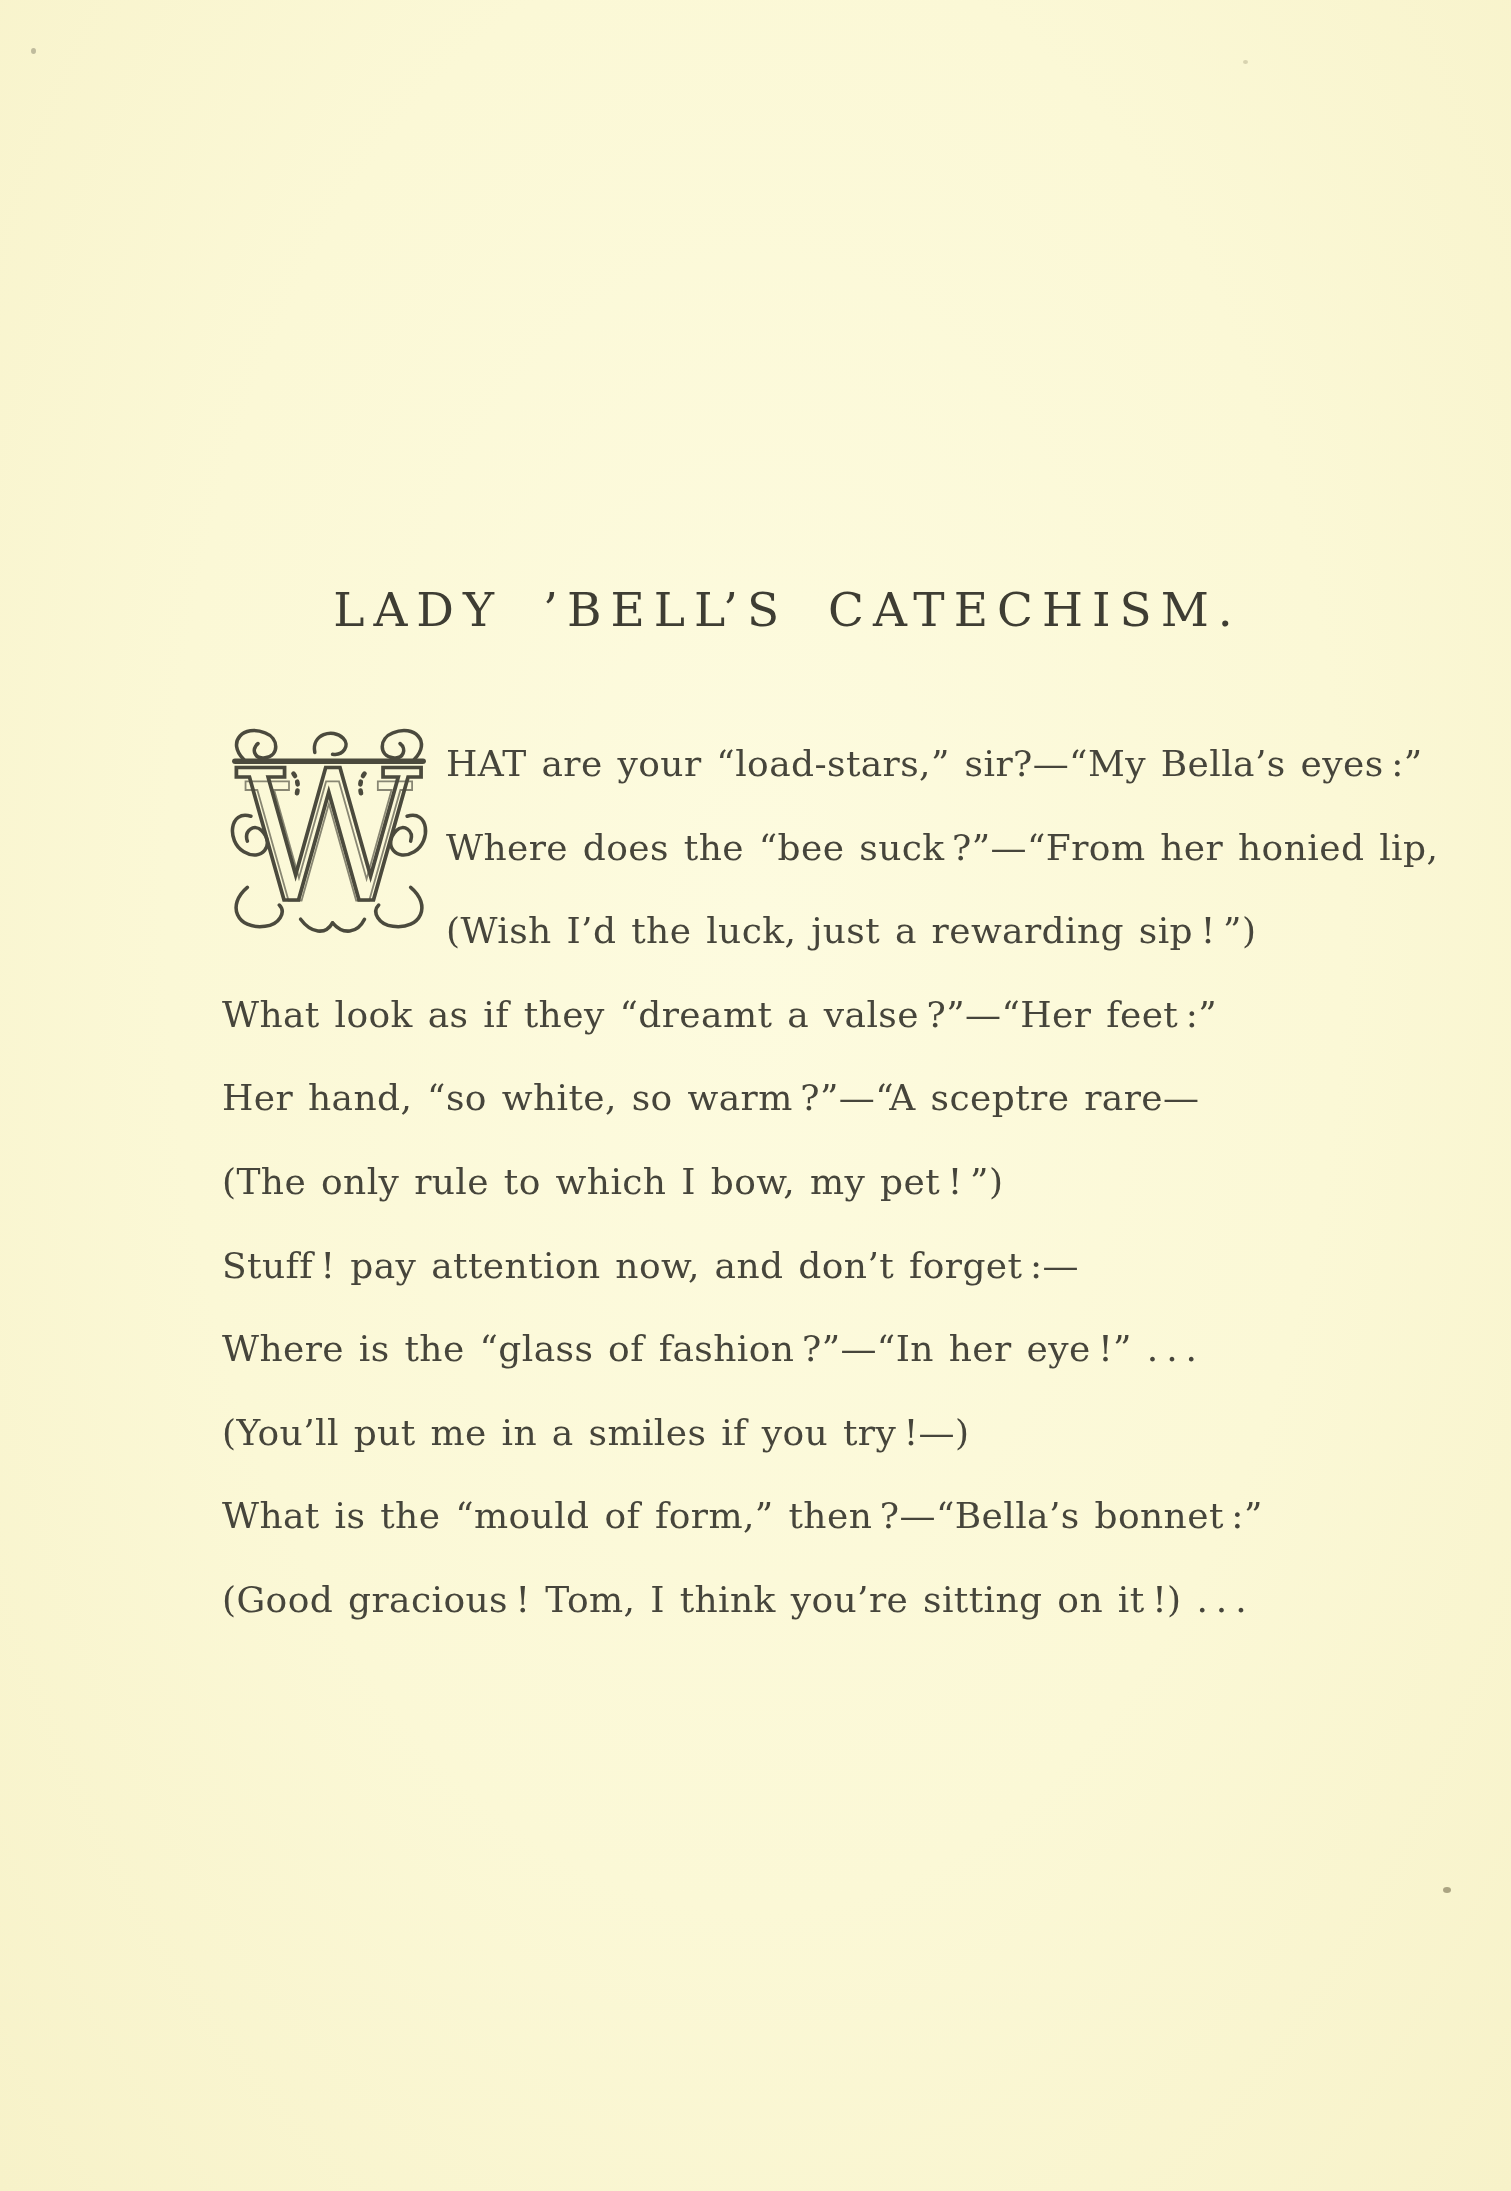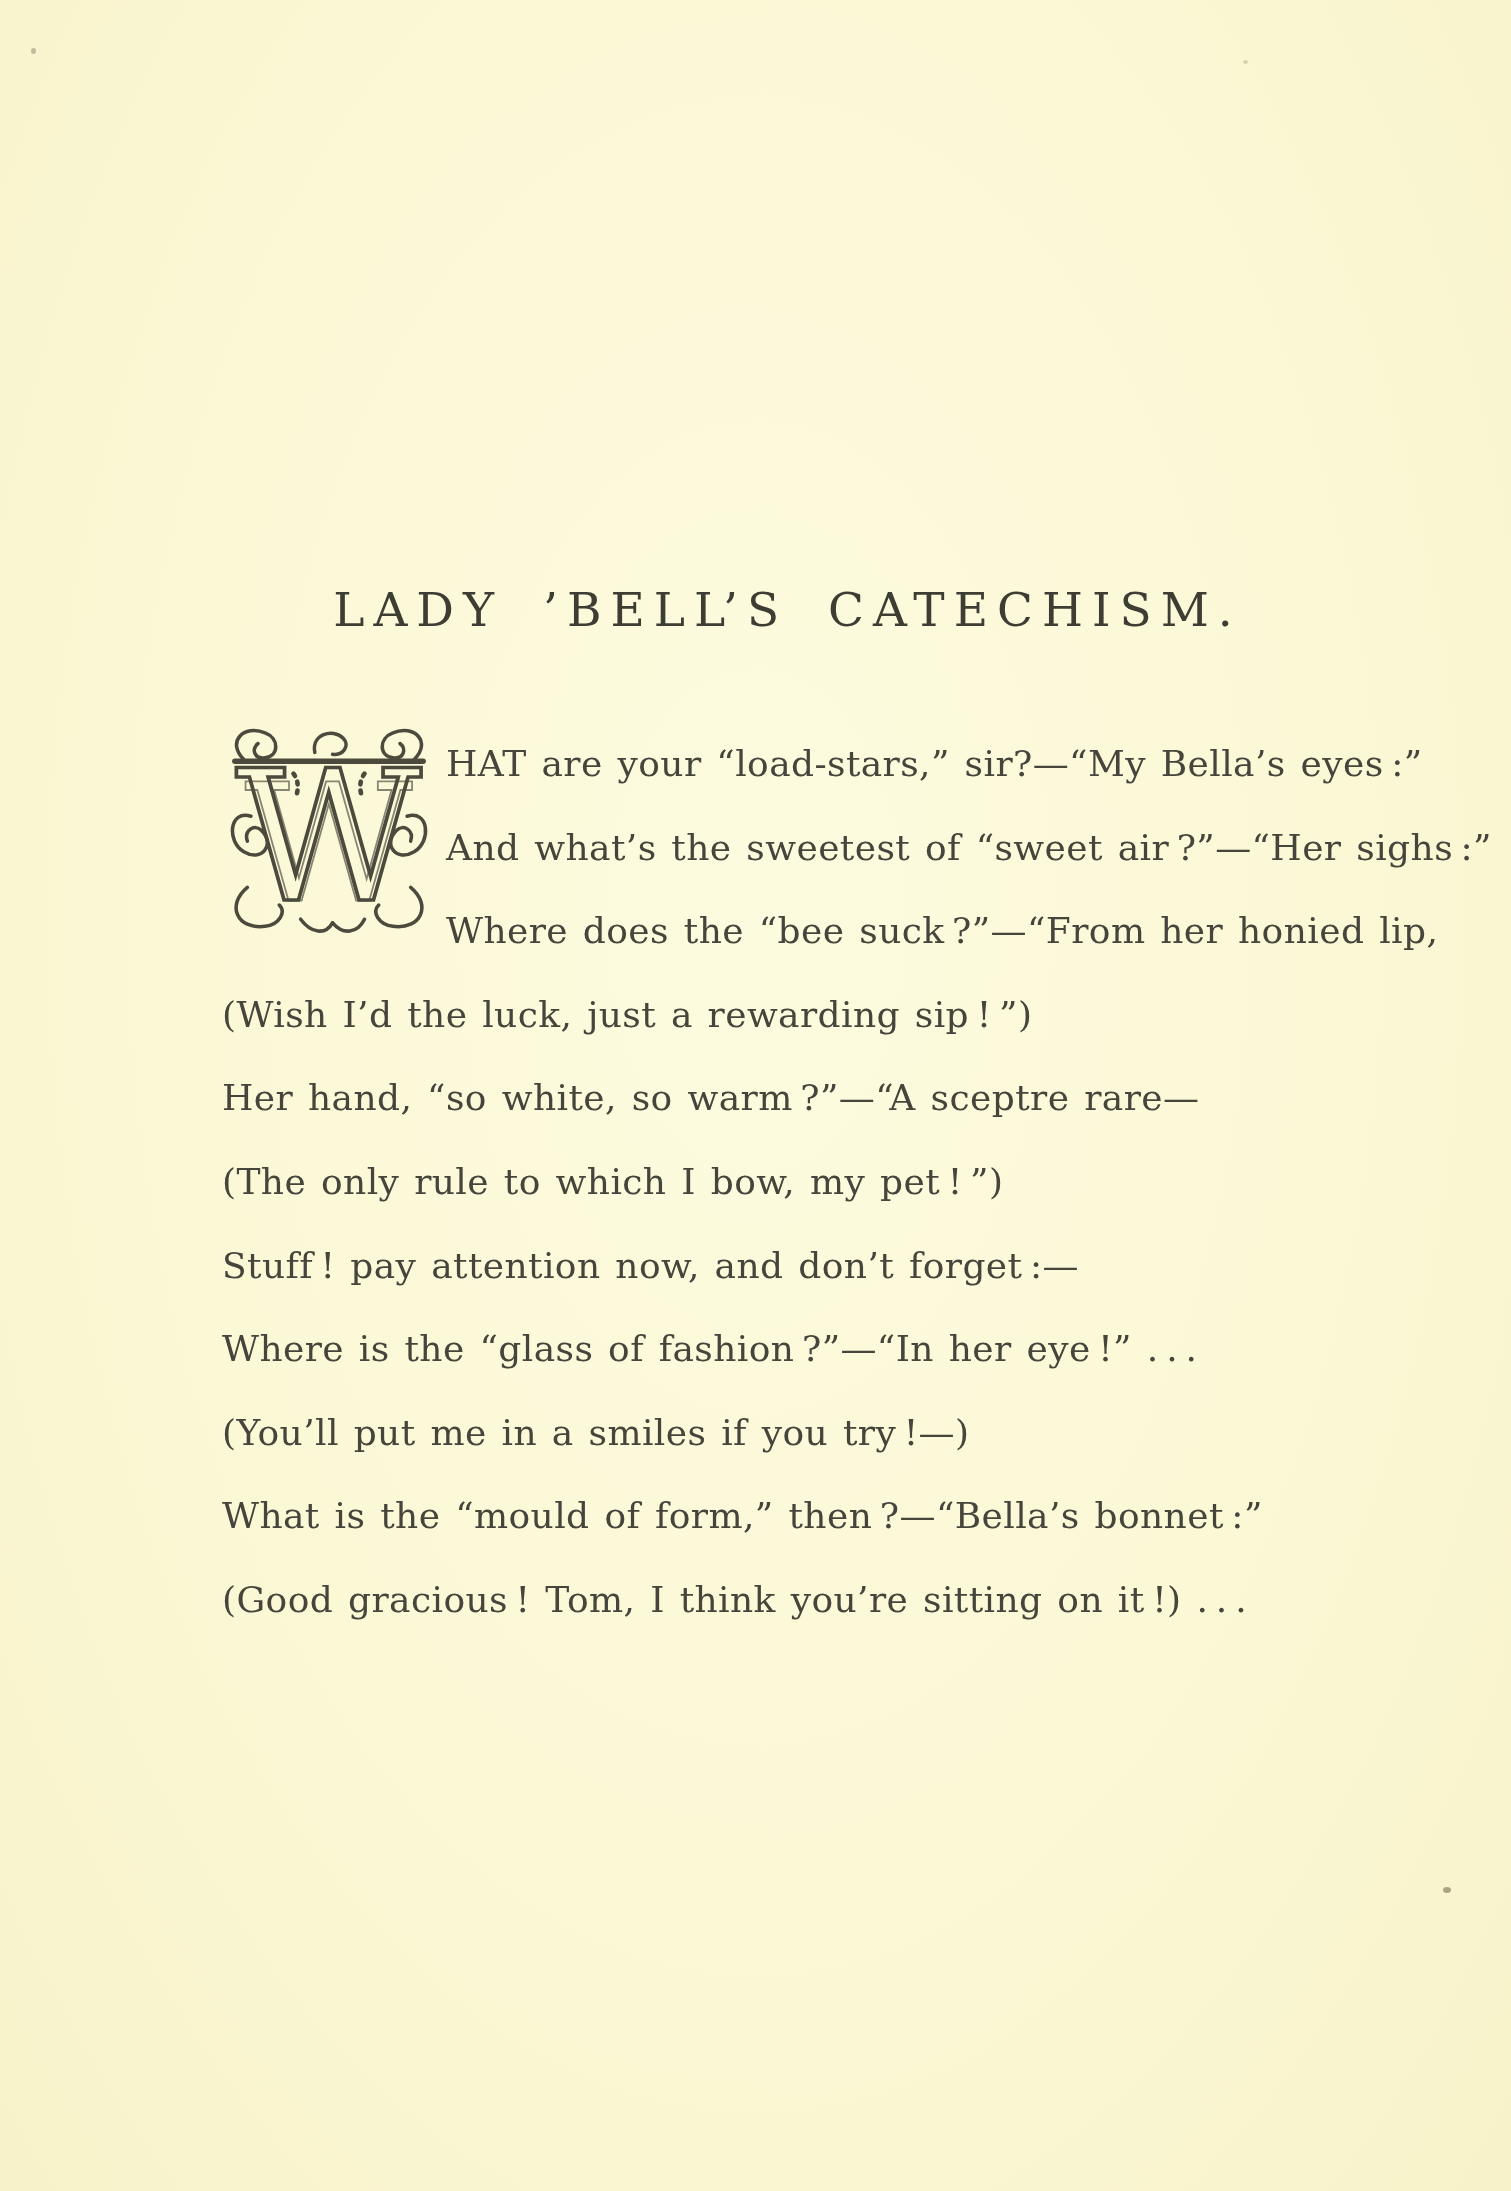--- a/index.html
+++ b/index.html
@@ -79,23 +79,23 @@
 
         <path d="M40 28 c3 4 3 9 1 14 M80 28 c-3 4 -3 9 -1 14" stroke-dasharray="1.5 3.5" stroke-width="2.6"></path>
 
         <text x="60" y="99" text-anchor="middle" font-family="'DejaVu Serif','Liberation Serif',serif" font-size="102" stroke-width="2.1" fill="none">W</text>
         <text x="60" y="99" text-anchor="middle" font-family="'DejaVu Serif','Liberation Serif',serif" font-size="92" stroke-width="1" fill="none" opacity="0.65">W</text>
       </g>
     </svg>
   </div>
   <div id="lines">
       <div class="line">HAT are your “load-stars,” sir?—“My Bella’s eyes :”</div>
-      <div class="line">And what’s the sweetest of “sweet air ?”—“Her sighs :”</div>
       <div class="line">Where does the “bee suck ?”—“From her honied lip,</div>
       <div class="line">(Wish I’d the luck, just a rewarding sip ! ”)</div>
+      <div class="line">What look as if they “dreamt a valse ?”—“Her feet :”</div>
       <div class="line">Her hand, “so white, so warm ?”—“A sceptre rare—</div>
       <div class="line">(The only rule to which I bow, my pet ! ”)</div>
       <div class="line">Stuff ! pay attention now, and don’t forget :—</div>
       <div class="line">Where is the “glass of fashion ?”—“In her eye !” . . .</div>
       <div class="line">(You’ll put me in a smiles if you try !—)</div>
       <div class="line">What is the “mould of form,” then ?—“Bella’s bonnet :”</div>
       <div class="line">(Good gracious !  Tom, I think you’re sitting on it !) . . .</div>
     </div>
 </div>
 

